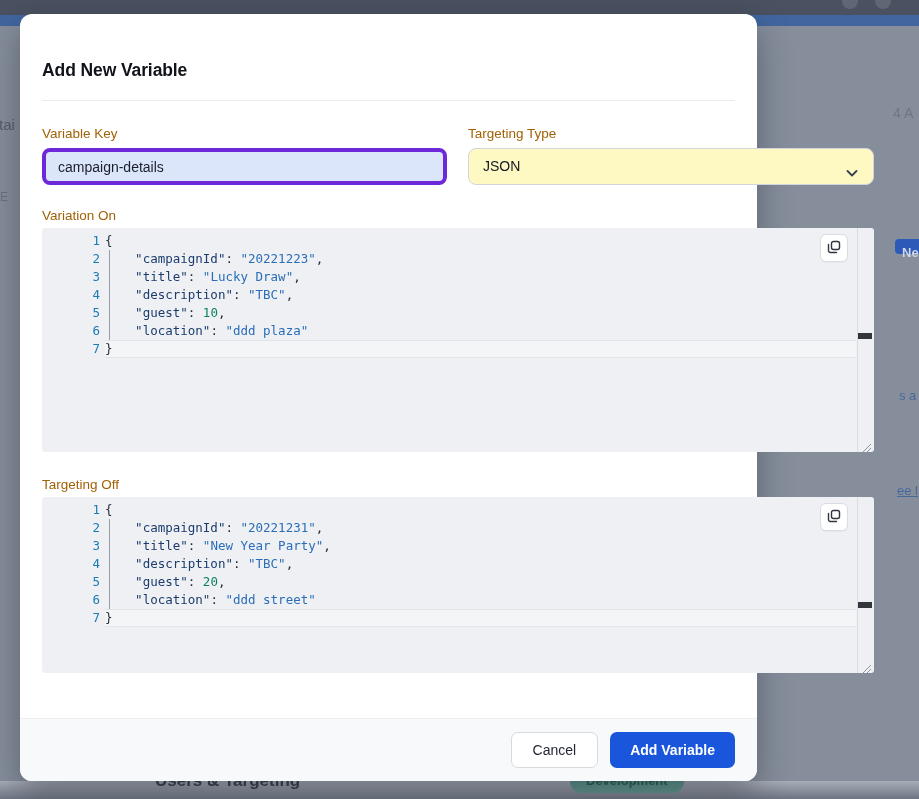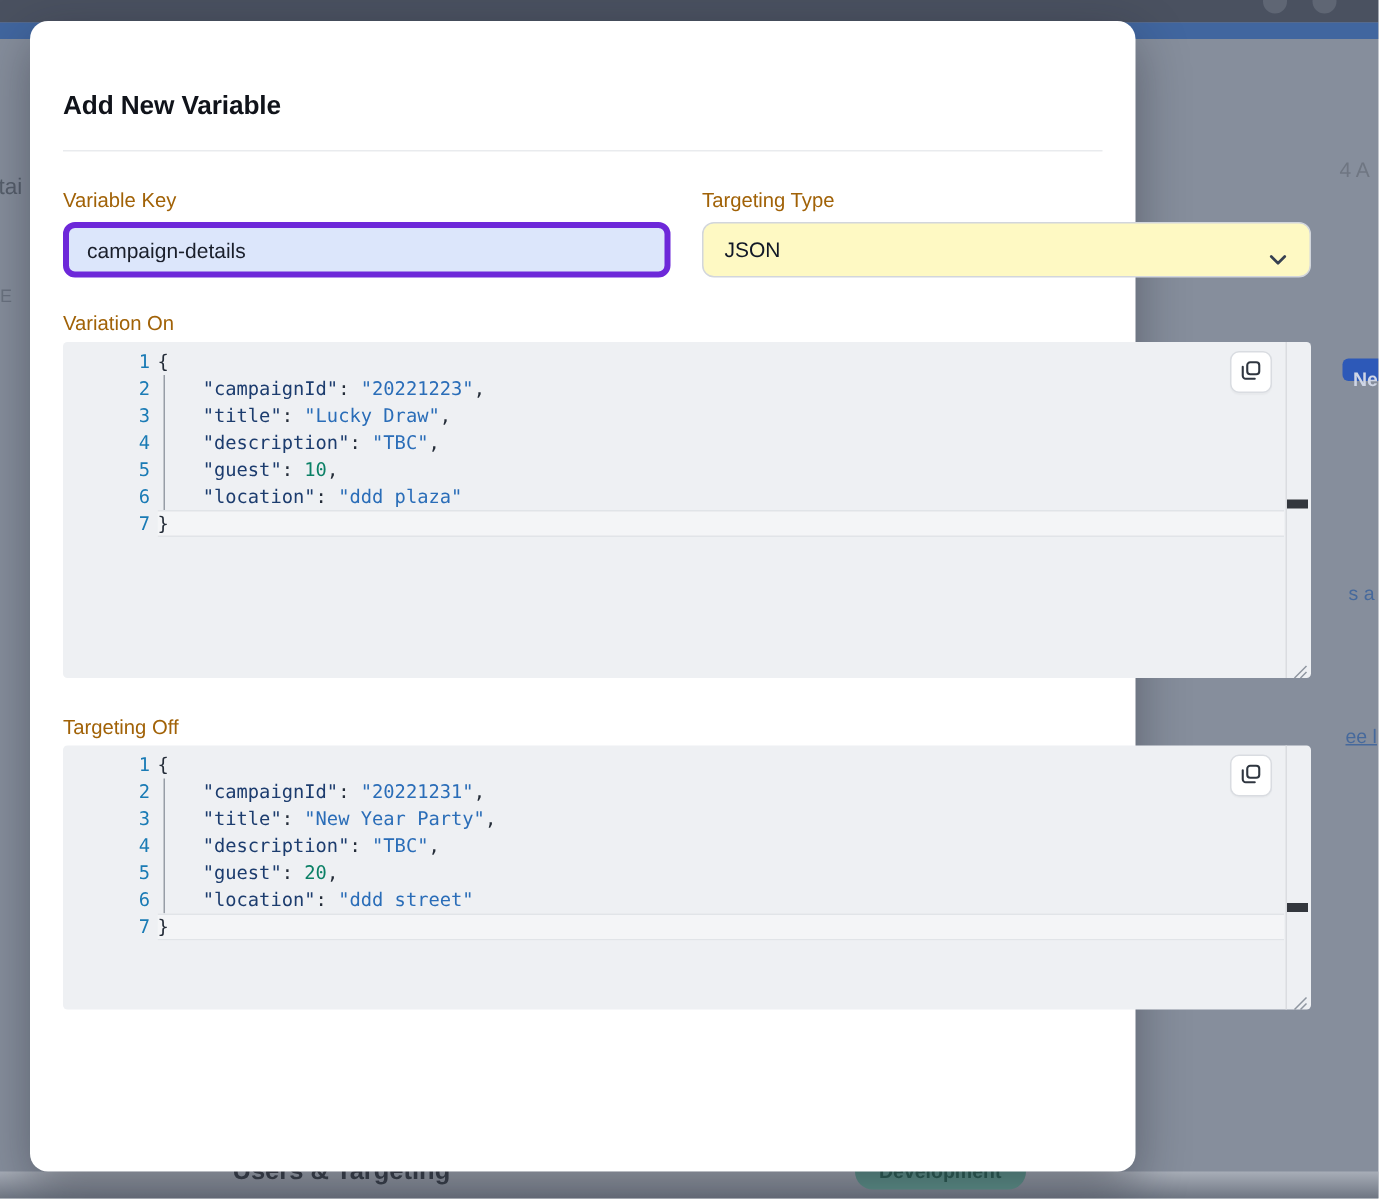--- a/index.html
+++ b/index.html
@@ -199,13 +199,17 @@
           </svg>
       </span>
     </button>
     <span class="resize-grip">
       <svg width="10" height="10" viewBox="0 0 10 10">
           <path d="M9 1 L1 9 M9 5 L5 9" stroke="#8f96a0" stroke-width="1"></path>
         </svg>
     </span>
   </div>
 
+  <div class="modal-footer">
+    <button class="btn btn-cancel">Cancel</button>
+    <button class="btn btn-primary" style="background: rgb(26, 86, 219);">Add Variable</button>
+  </div>
 </div>
 
 </body></html>

